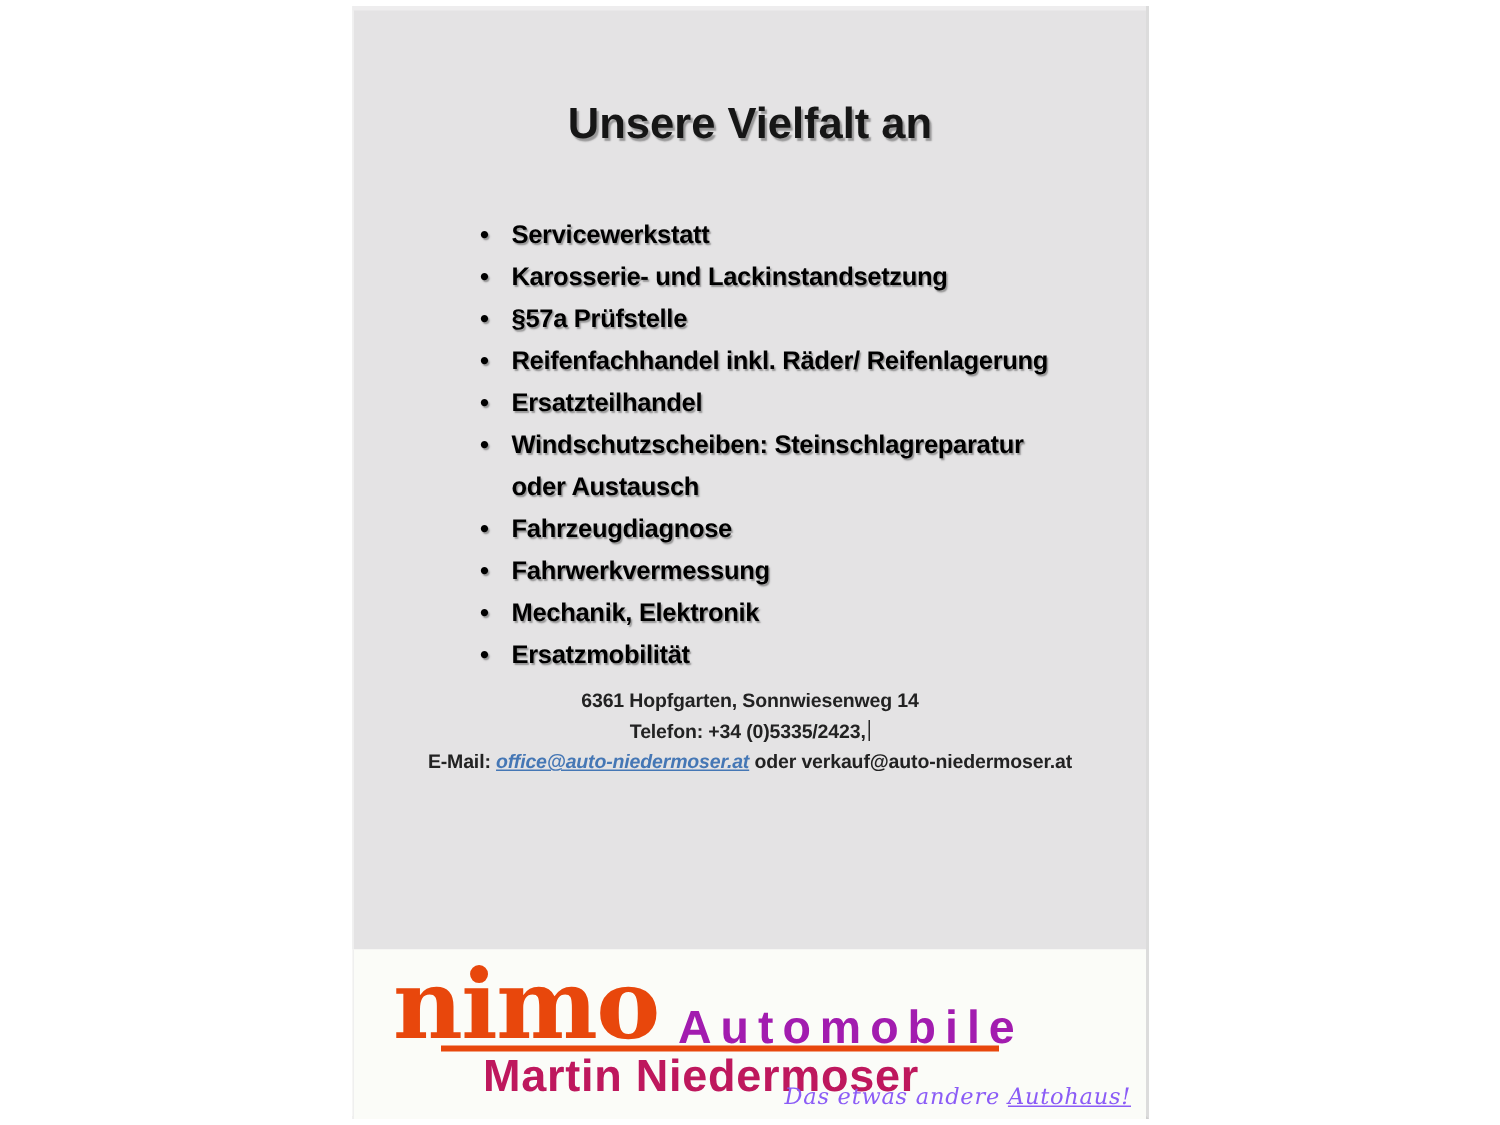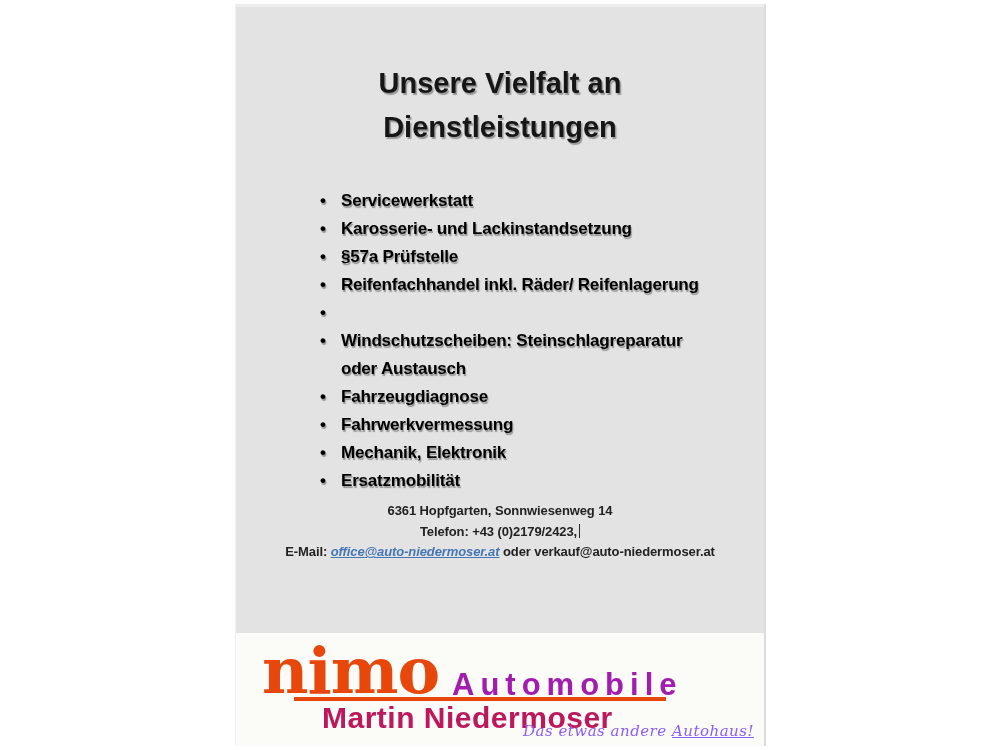--- a/index.html
+++ b/index.html
@@ -115,21 +115,20 @@
 </style>
 </head>
 <body>
 
 <div class="stage">
   <div class="column">
 
     <div class="page">
       <div class="title">
         <div>Unsere Vielfalt an</div>
-        <div>Dienstleistungen</div>
       </div>
 
       <ul class="services">
 
       <li class="service">
           <span class="blt"></span>
           <span class="txt">Servicewerkstatt</span>
         </li>
           <li class="service">
           <span class="blt"></span>
@@ -138,20 +137,21 @@
           <li class="service">
           <span class="blt"></span>
           <span class="txt">§57a Prüfstelle</span>
         </li>
           <li class="service">
           <span class="blt"></span>
           <span class="txt">Reifenfachhandel inkl. Räder/ Reifenlagerung</span>
         </li>
           <li class="service">
           <span class="blt"></span>
+          <span class="txt">Ersatzteilhandel</span>
         </li>
           <li class="service">
           <span class="blt"></span>
           <span class="txt">Windschutzscheiben: Steinschlagreparatur
 oder Austausch</span>
         </li>
           <li class="service">
           <span class="blt"></span>
           <span class="txt">Fahrzeugdiagnose</span>
         </li>
@@ -165,21 +165,21 @@
         </li>
           <li class="service">
           <span class="blt"></span>
           <span class="txt">Ersatzmobilität</span>
         </li>
         </ul>
 
       <div class="contact">
         <div>6361 Hopfgarten, Sonnwiesenweg 14</div>
         <div>
-          <span>Telefon: +43 (0)2179/2423,</span><span class="cursor"></span>
+          <span>Telefon: +34 (0)5335/2423,</span><span class="cursor"></span>
         </div>
         <div>
           <span>E-Mail:</span>
           <a class="mail-link">office@auto-niedermoser.at</a>
           <span>oder verkauf@auto-niedermoser.at</span>
         </div>
       </div>
     </div>
 
     <div class="logo-panel">

